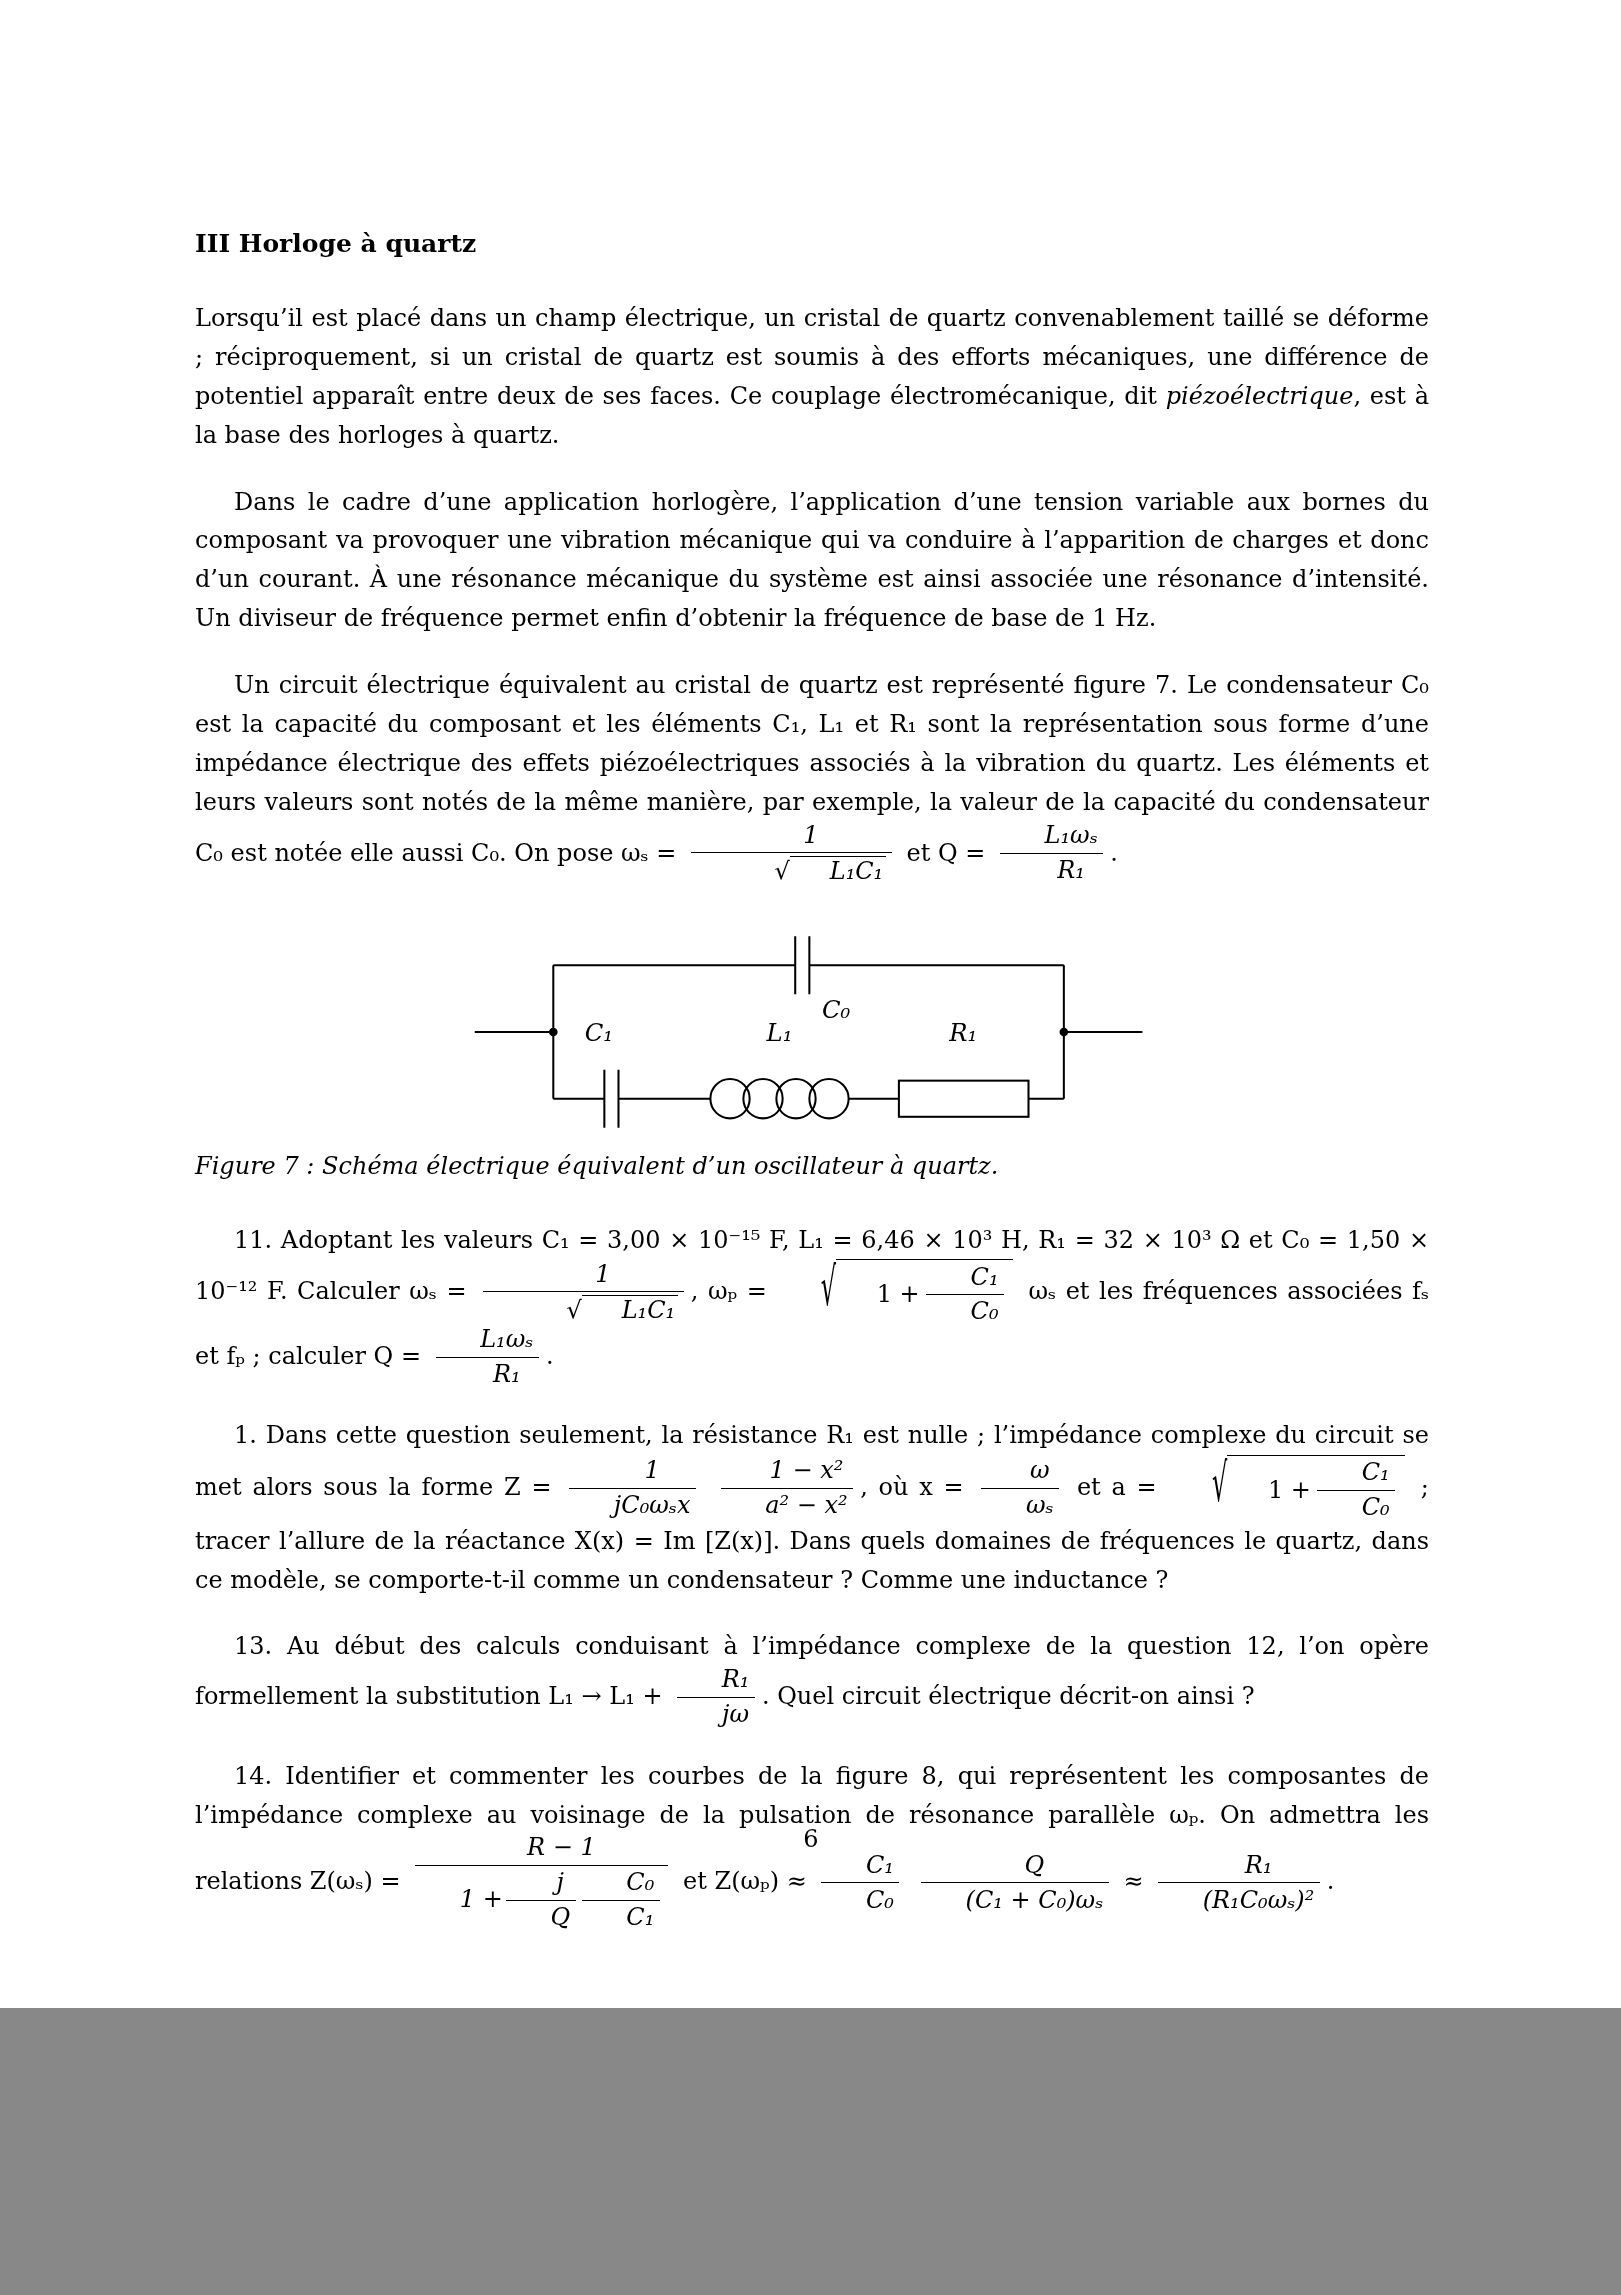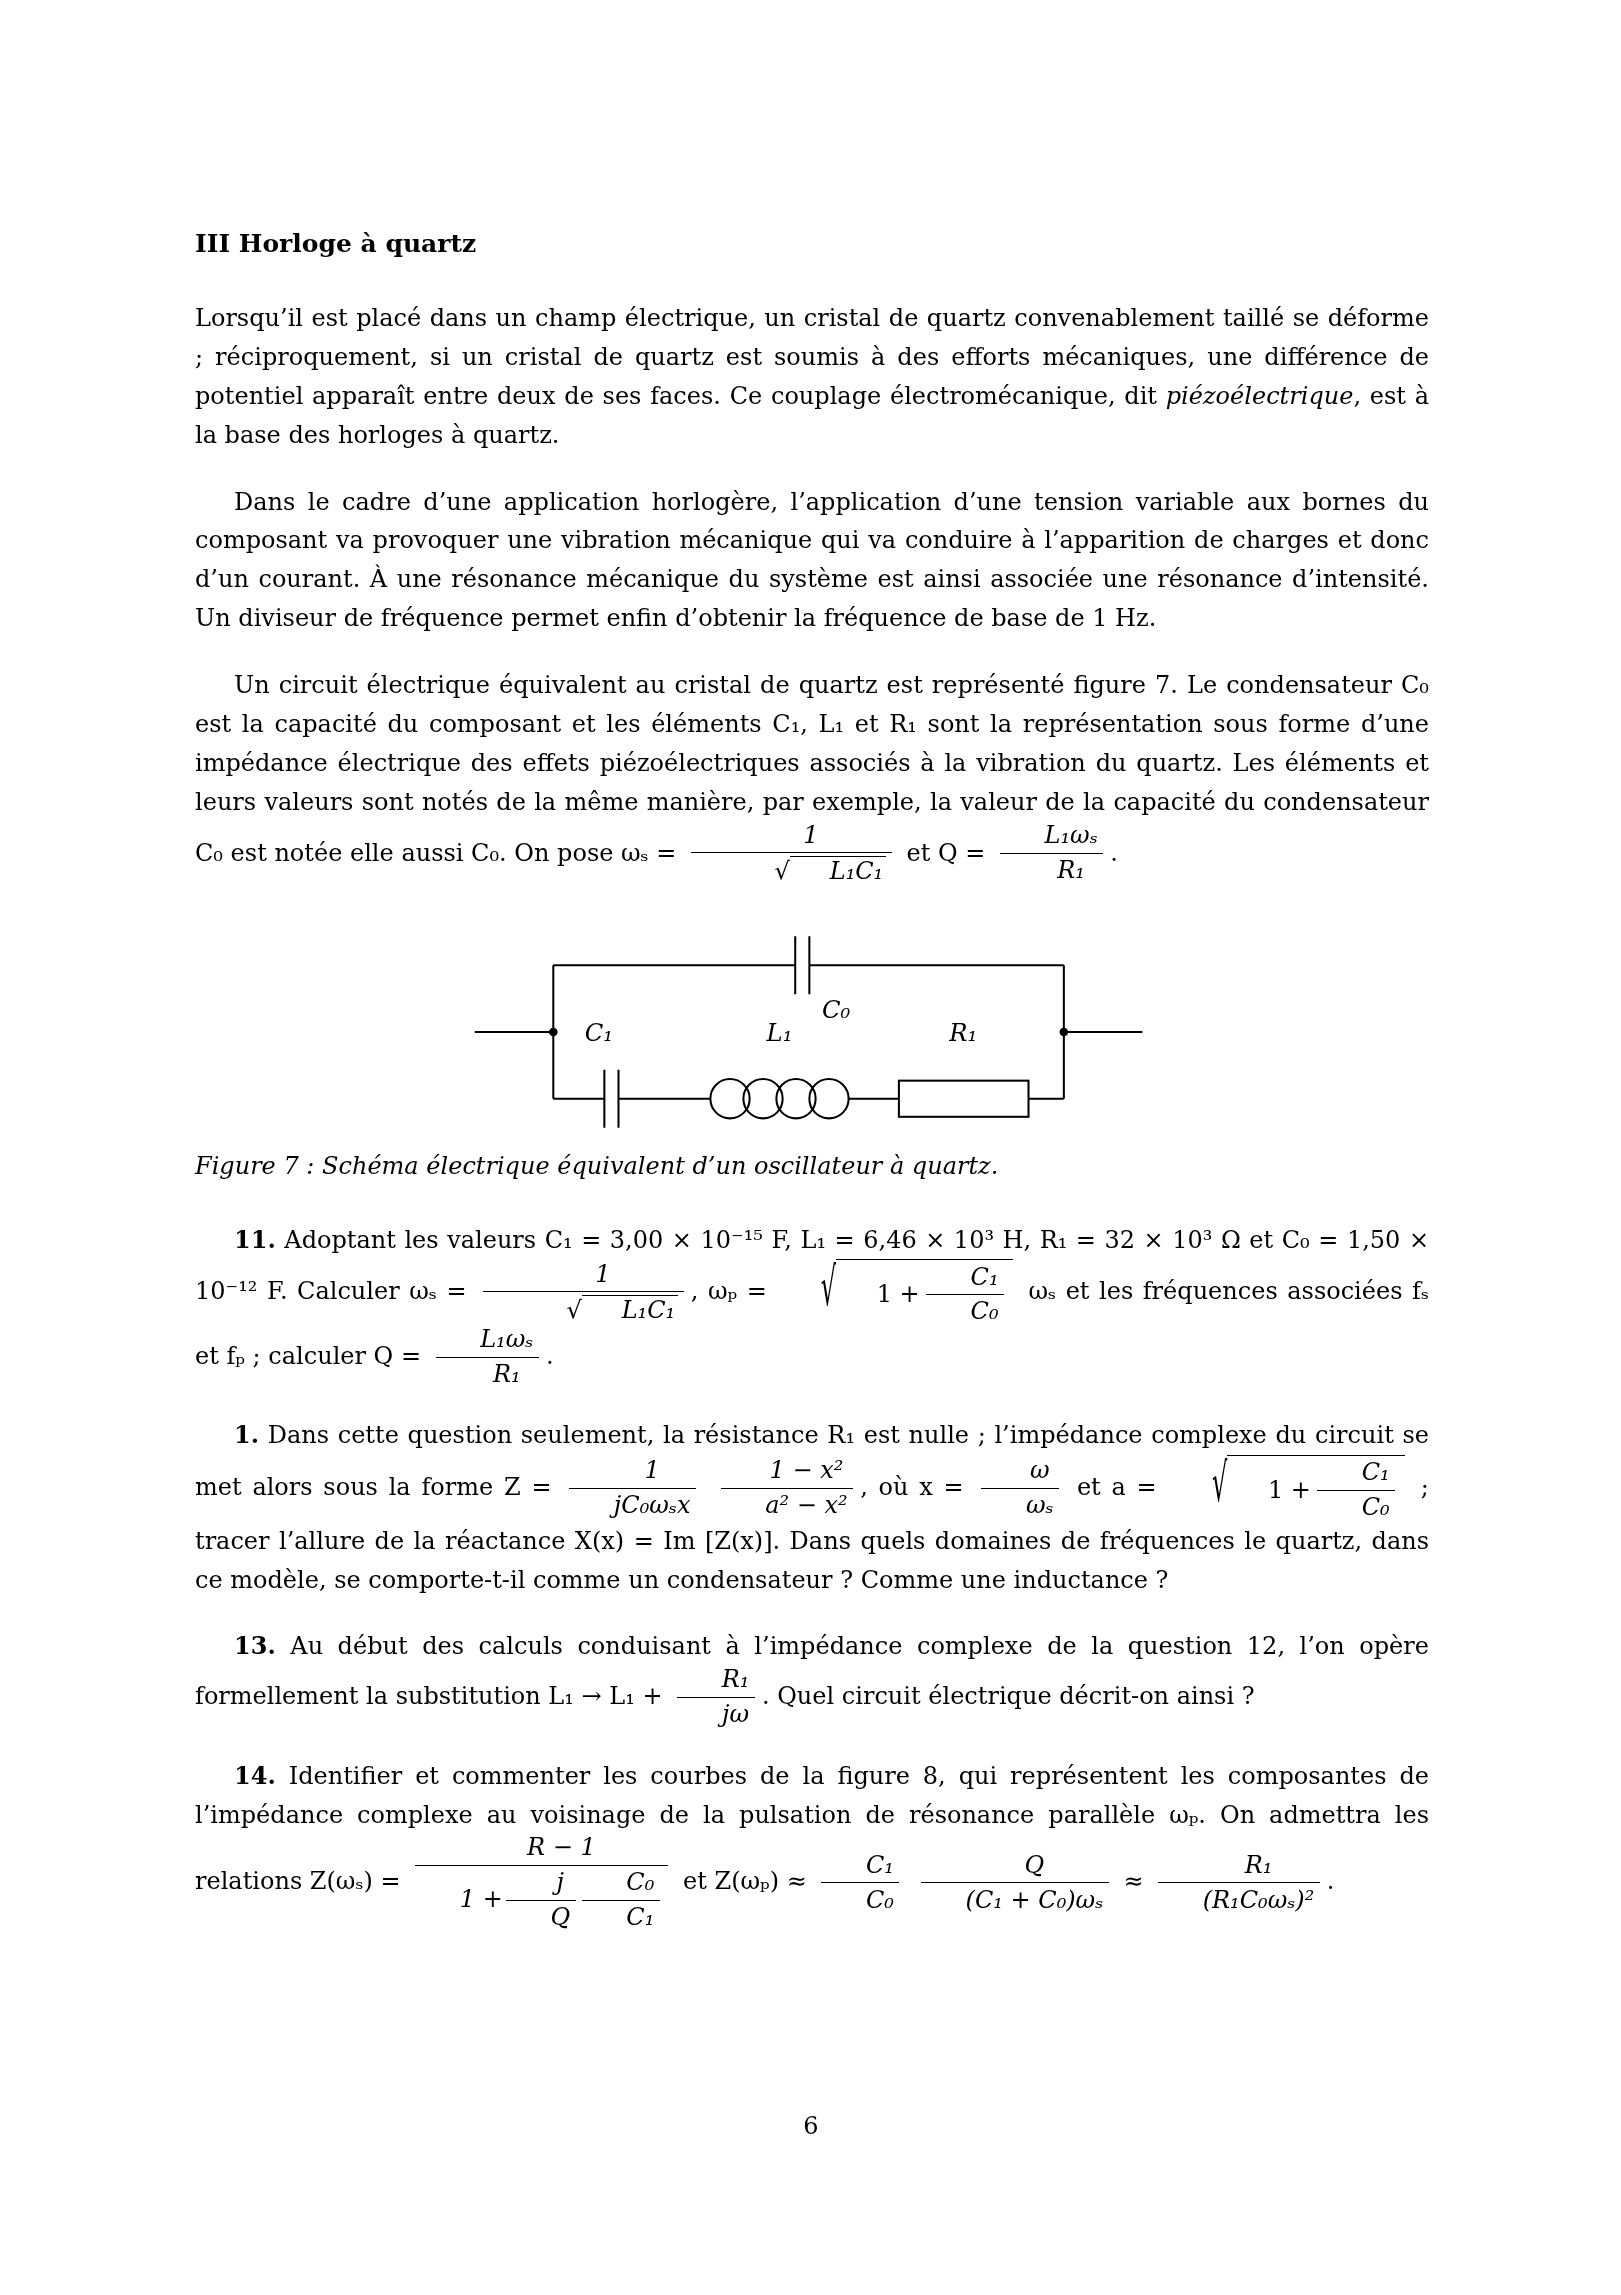--- a/index.html
+++ b/index.html
@@ -1,27 +1,27 @@
 <!DOCTYPE html>
 <html lang="fr" style="font-size:12.6px"><head>
 <meta charset="utf-8">
 <style>
   * { box-sizing: border-box; }
   html,body { margin:0; padding:0; background:#888; }
   .page {
-    width:1622px; height:2295px; margin:0 auto; background:#ffffff;
+    width:1622px; height:2008px; margin:0 auto; background:#ffffff;
     position:relative; color:#000;
     font-family:"DejaVu Serif","Liberation Serif",serif;
     font-size:24px;
   }
   .content { position:absolute; left:195px; top:229px; width:1234px; }
   .title { font-weight:bold; font-size:25px; margin:0 0 41px 0; }
   p.para { margin:0 0 28px 0; text-align:justify; line-height:1.62; }
   .indent { text-indent:39px; }
-  .qnum { font-weight:bold; }
+  .qnum { font-weight:normal; }
   .em { font-style:italic; }
   .b  { font-weight:normal; }
 
   
   .frac { display:inline-block; vertical-align:middle; text-align:center;
           margin:0 7px; font-style:italic; line-height:1.15; }
   .frac > .num { display:block; border-bottom:1.6px solid #000; padding:0 5.5px 3.1px; }
   .frac > .den { display:block; padding:3.1px 5.5px 0; }
 
   

